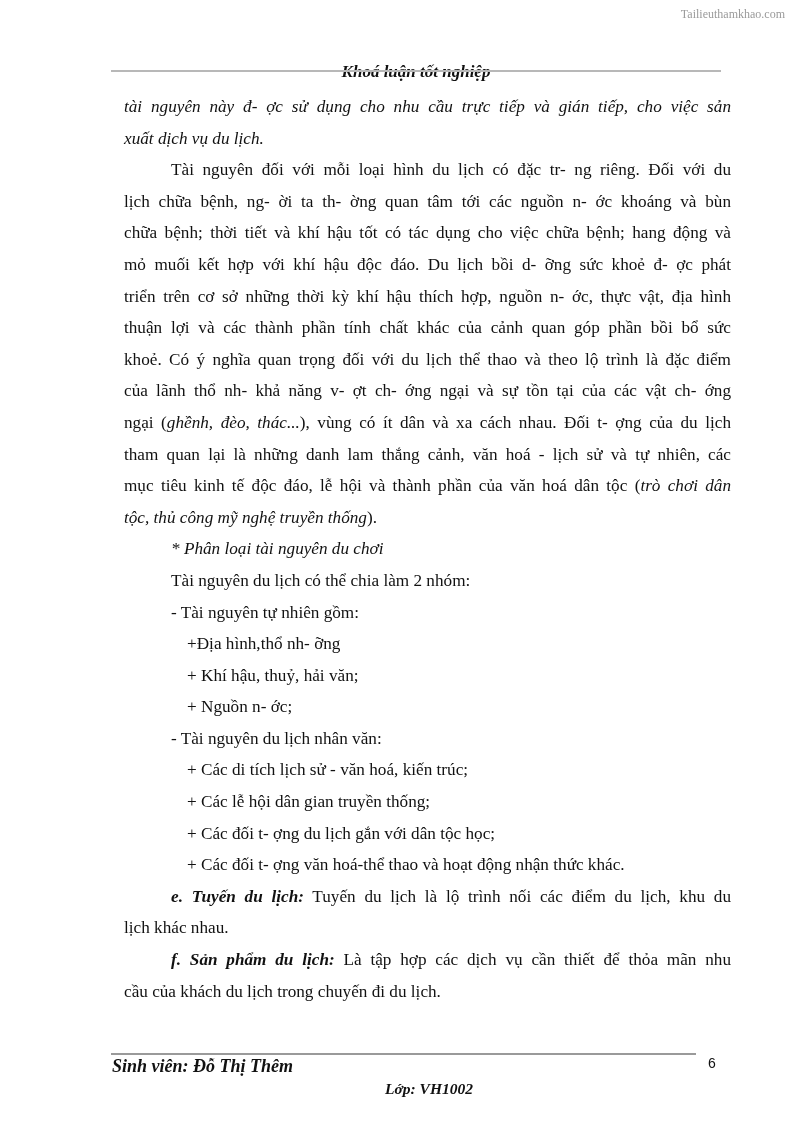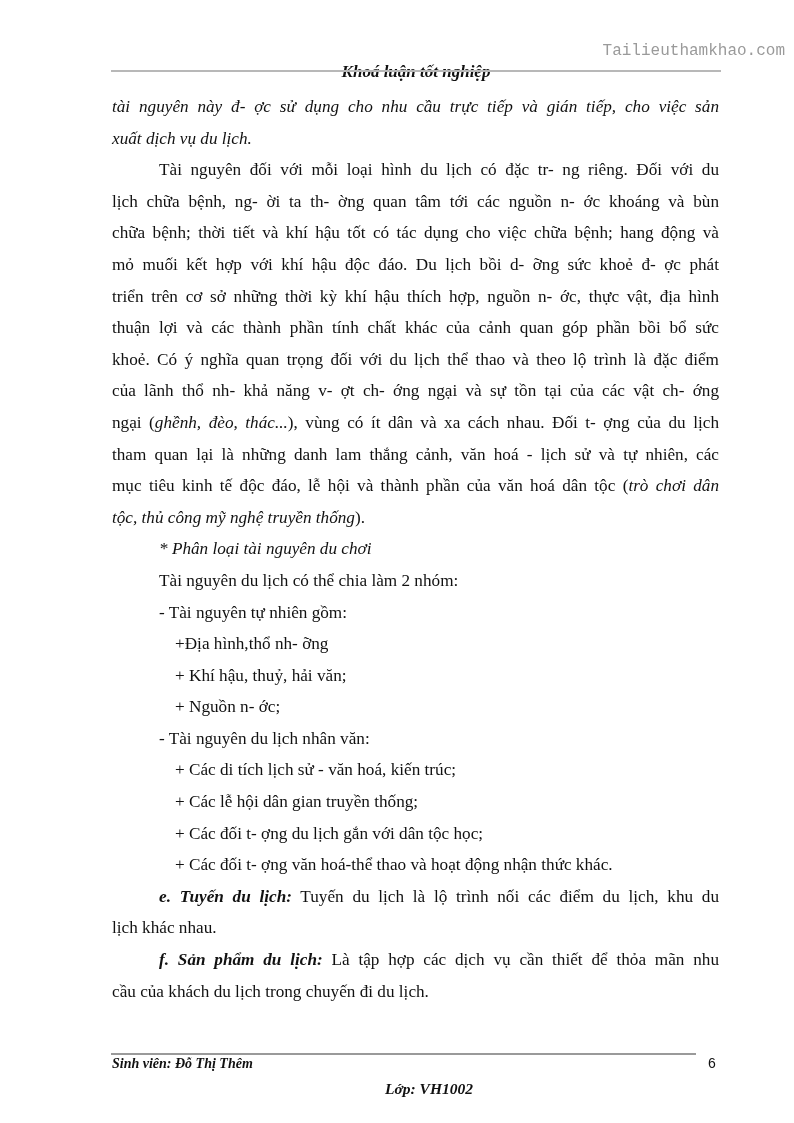--- a/index.html
+++ b/index.html
@@ -1,31 +1,31 @@
 <!DOCTYPE html>
 <html><head>
 <meta charset="utf-8">
 <style>
   html, body { margin: 0; padding: 0; background: #ffffff; }
   body { width: 794px; height: 1123px; position: relative; overflow: hidden;
          font-family: "Liberation Serif", "DejaVu Serif", serif; color: #111; }
-  .watermark { position: absolute; top: 7px; right: 9px; font-family: Liberation Mono, monospace;
-               font-size: 16px; color: #9a9a9a; margin-top: 35px; }
+  .watermark { position: absolute; top: 7px; right: 9px; font-family: Liberation Serif, serif;
+               font-size: 12px; color: #9a9a9a; }
   .header-title { position: absolute; top: 62px; left: 112px; width: 608px; text-align: center;
                   font-weight: bold; font-style: italic; font-size: 17px; }
   .header-rule { position: absolute; top: 70px; left: 111px; width: 610px; height: 2px; background: #b8b8b8; }
-  .body { position: absolute; top: 91px; left: 112px; width: 607px; font-size: 17.2px; line-height: 31.6px; }
+  .body { position: absolute; top: 91px; left: 124px; width: 607px; font-size: 17.2px; line-height: 31.6px; }
   .line { white-space: nowrap; height: 31.6px; }
   .justify { text-align: justify; text-align-last: justify; white-space: normal; }
   .indent { padding-left: 47px; }
   .indent2 { padding-left: 63px; font-family: Liberation Serif, serif; }
   .it { font-style: italic; }
   .bi { font-weight: bold; font-style: italic; }
   .footer-rule { position: absolute; top: 1053px; left: 111px; width: 585px; height: 2px; background: #9a9a9a; }
-  .footer-student { position: absolute; top: 1056px; left: 112px; font-weight: bold; font-style: italic; font-size: 14px; }
+  .footer-student { position: absolute; top: 1056px; left: 112px; font-weight: bold; font-style: italic; font-size: 18px; }
   .footer-class { position: absolute; top: 1056px; left: 385px; font-weight: bold; font-style: italic; font-size: 15.5px; margin-top: 24px; }
   .page-number { position: absolute; top: 1055px; left: 708px; font-family: "Liberation Sans", "DejaVu Sans", sans-serif; font-size: 14px; }
 </style>
 </head>
 <body>
 
 <div class="watermark">Tailieuthamkhao.com</div>
 
 <div class="header-title">Khoá luận tốt nghiệp</div>
 <div class="header-rule"></div>

